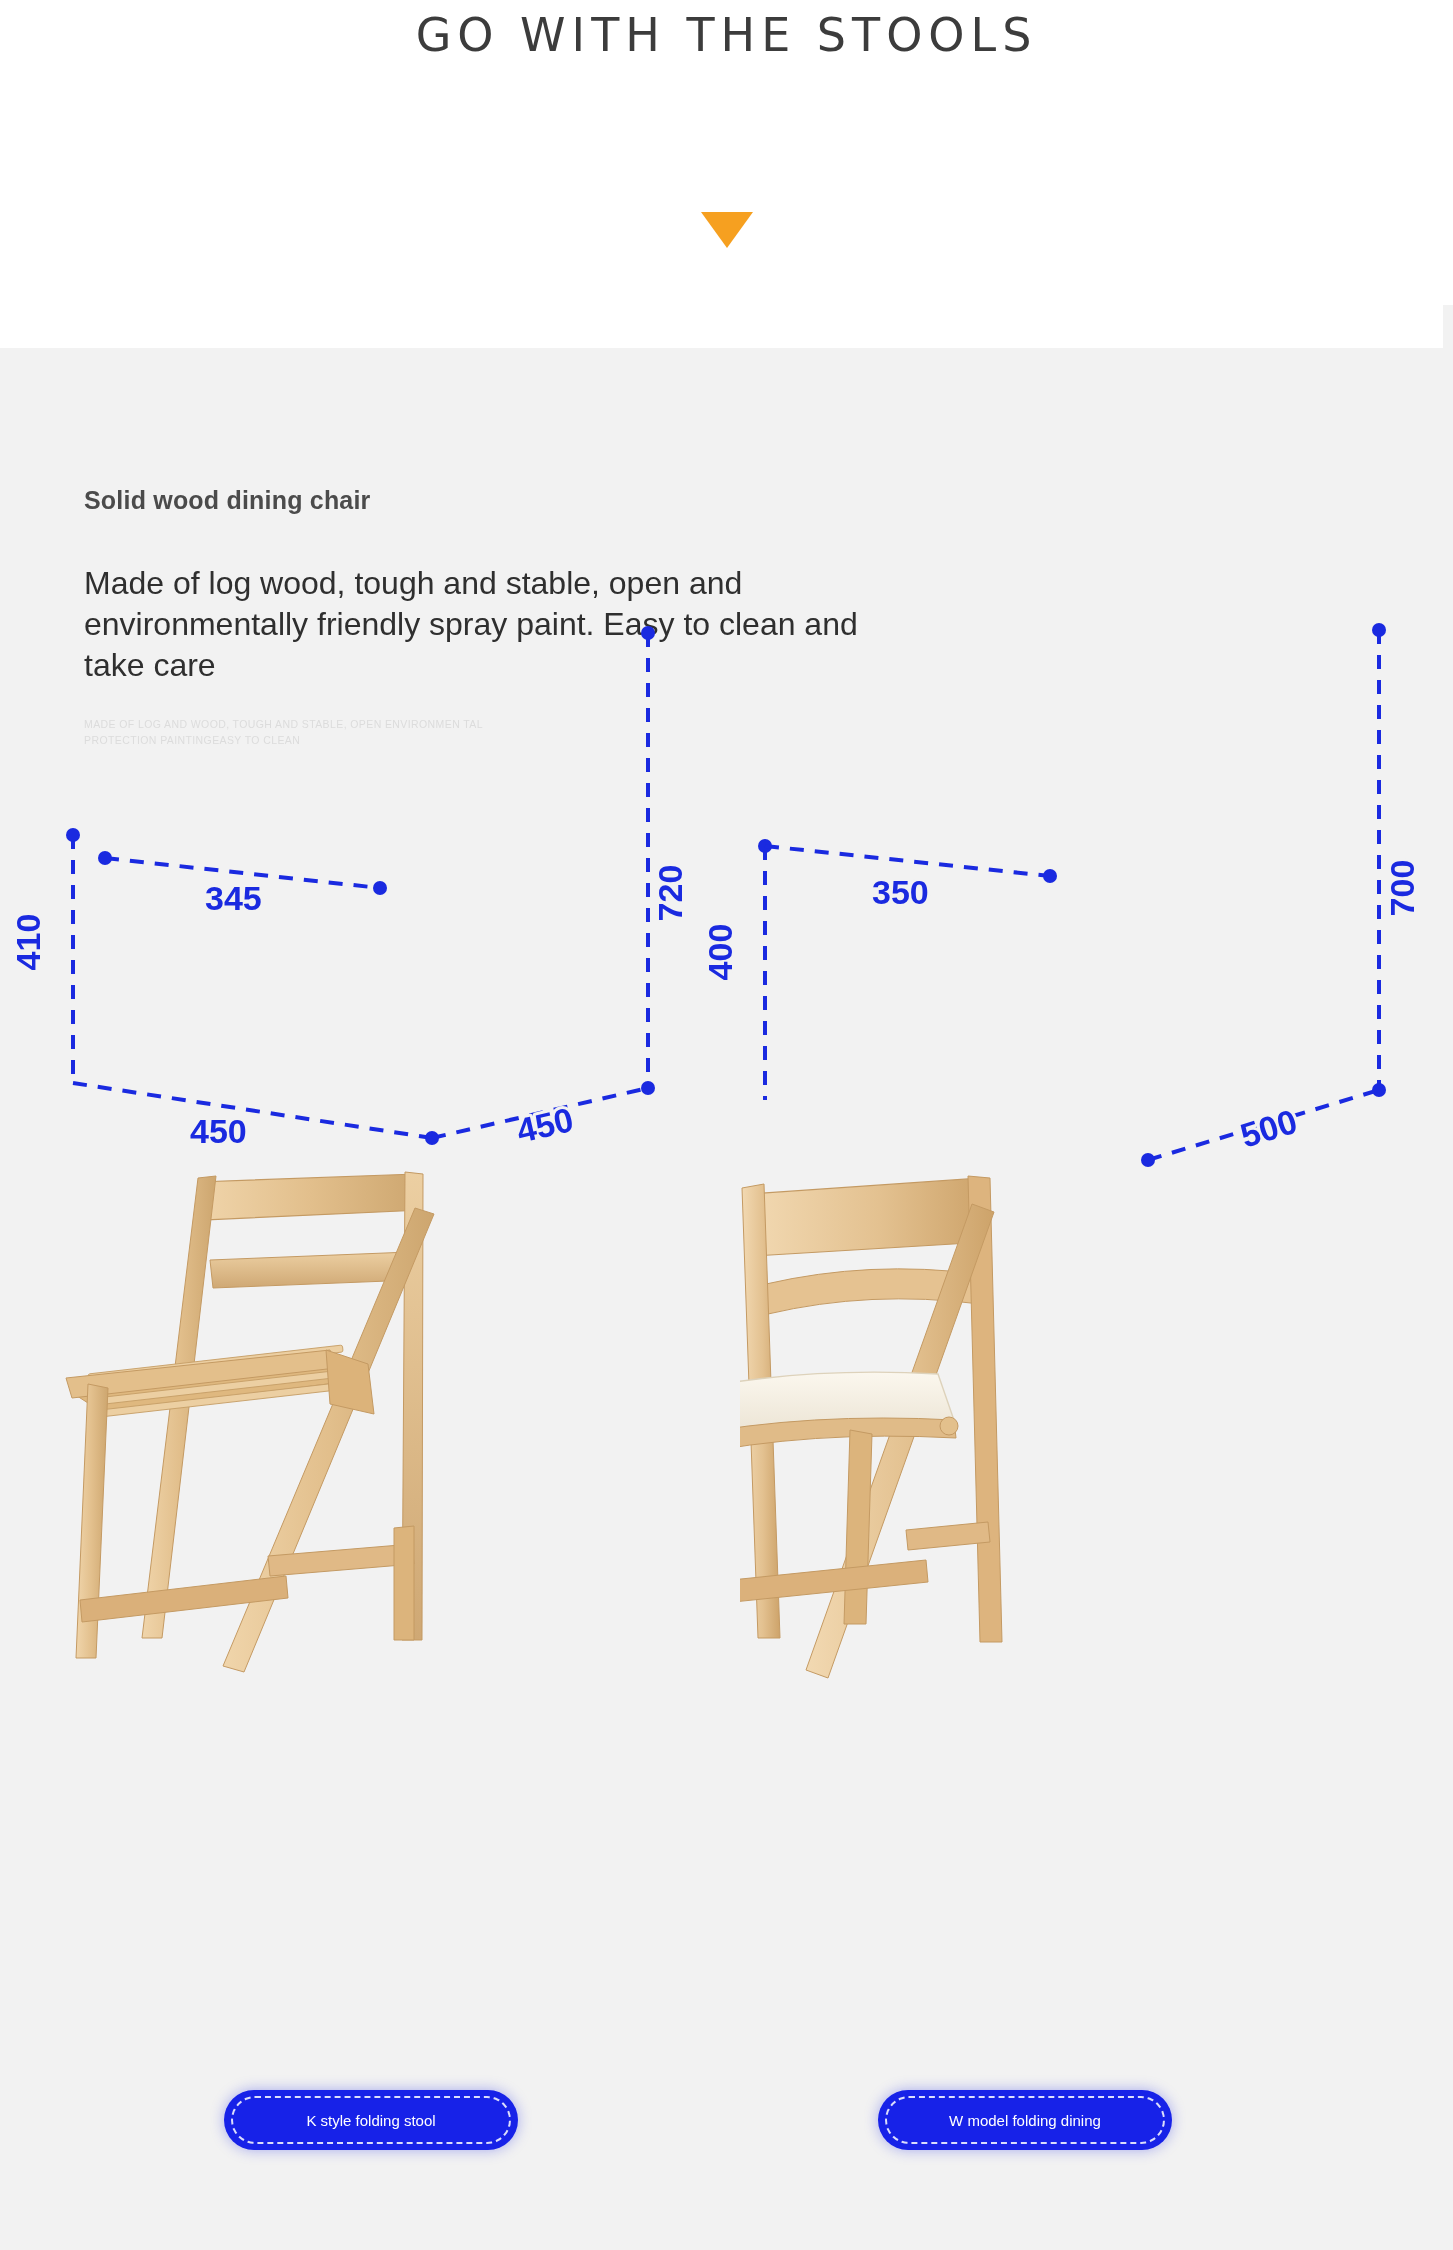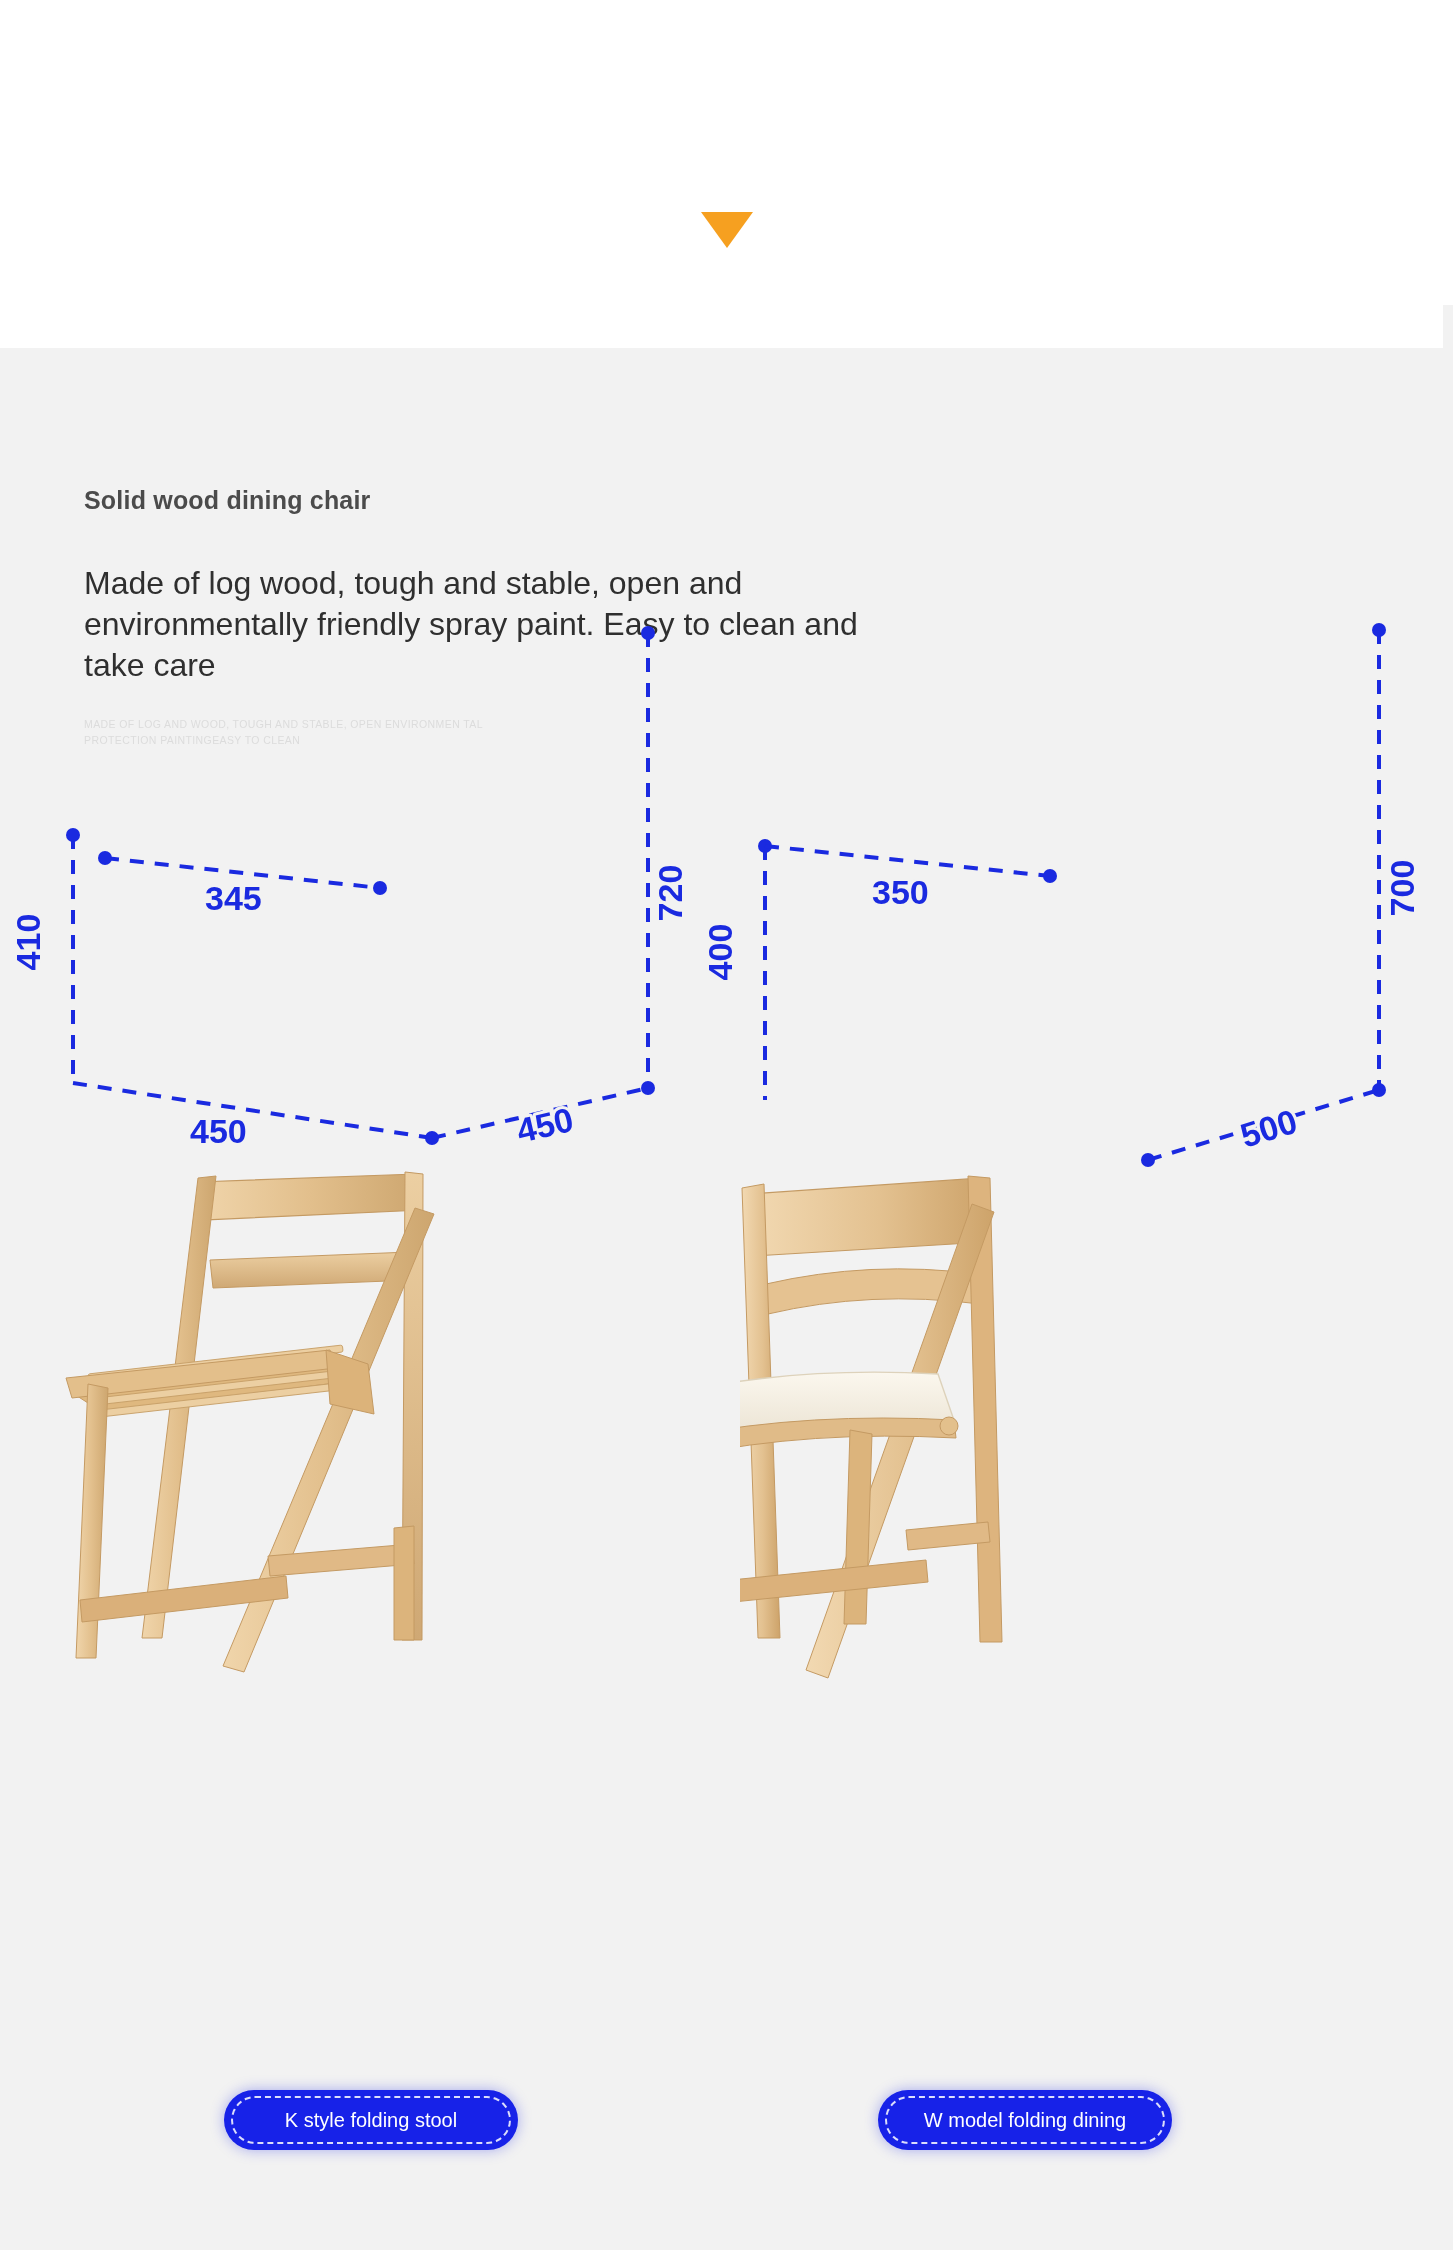--- a/index.html
+++ b/index.html
@@ -75,38 +75,39 @@
 
   svg.chair-svg { display:block; }
 
   
   .pill {
     position:absolute;
     height:60px;
     border-radius:32px;
     background:#1722e8;
     display:flex; align-items:center; justify-content:center;
-    color:#ffffff; font-size:20px; font-weight:400;
+    color:#ffffff; font-size:15px; font-weight:400;
     box-shadow:0 0 14px rgba(23,34,232,.35);
   }
   .pill::after {
     content:"";
     position:absolute; left:7px; right:7px; top:6px; bottom:6px;
     border:2px dashed rgba(255,255,255,.85);
     border-radius:26px;
     pointer-events:none;
   }
   .pill span { position:relative; z-index:2; }
   #pill-k { left:224px; top:1742px; width:294px; }
   #pill-w { left:878px; top:1742px; width:294px; }
 </style>
 </head>
 <body>
 
 <div class="header">
+  <div class="header-title">GO WITH THE STOOLS</div>
   <div class="header-arrow"></div>
   <div class="header-notch"></div>
 </div>
 
 <div class="section">
 
   <div class="copy">
     <div class="copy-kicker">Solid wood dining chair</div>
     <div class="copy-body">Made of log wood, tough and stable, open and environmentally friendly spray paint. Easy to clean and take care</div>
     <div class="copy-faint">MADE OF LOG AND WOOD, TOUGH AND STABLE, OPEN ENVIRONMEN TAL PROTECTION PAINTINGEASY TO CLEAN</div>

